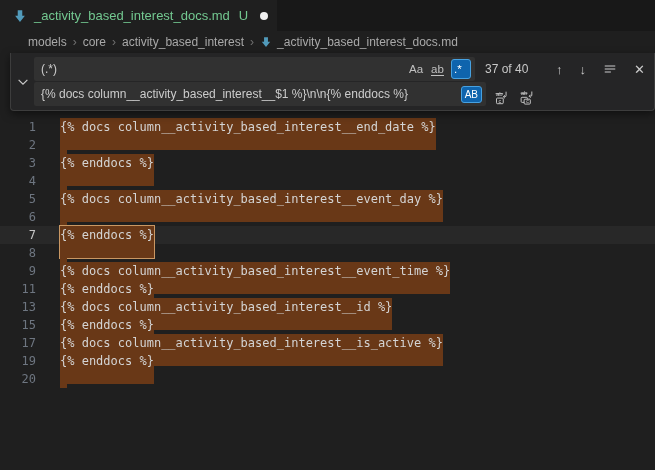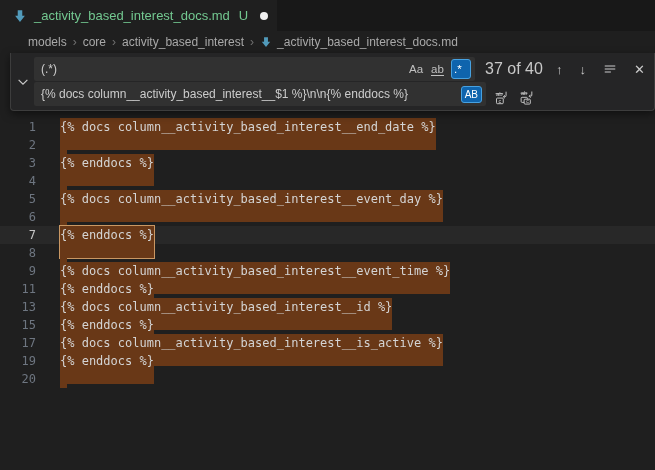--- a/index.html
+++ b/index.html
@@ -49,21 +49,21 @@
   .fw-find-input  { left:23px; top:4px;  width:441px; }
   .fw-replace-input { left:23px; top:29px; width:452px; }
   .fw-input .value { flex:1 1 auto; white-space:nowrap; overflow:hidden; }
   .opt {
     flex:0 0 auto; min-width:20px; height:20px; border-radius:3px;
     display:flex; align-items:center; 
     font-size:11.5px; color:#c0c0c0; margin-left:2px; cursor:pointer; padding:0 2px;
   }
   .opt.active { background:#0f64ad; border:1px solid #47a1e0; color:#ffffff; }
   .opt-word .ww { border-bottom:1px solid #c0c0c0; padding-bottom:0px; }
-  .results { position:absolute; left:474px; top:4px; height:24px; display:flex; align-items:center; font-size:16px; color:#c8c8c8; white-space:nowrap; }
+  .results { position:absolute; left:474px; top:4px; height:24px; display:flex; align-items:center; font-size:12px; color:#c8c8c8; white-space:nowrap; }
   .fw-nav {
     position:absolute; right:9px; top:4px; height:24px;
     display:flex; align-items:center; gap:17px;
   }
   .nav-btn { color:#cccccc; font-size:13px; cursor:pointer; display:flex; align-items:center; }
   .replace-actions { position:absolute; left:484px; top:33px; height:22px; display:flex; align-items:center; gap:10px; }
   .preserve-case {
     flex:0 0 auto; font-size:10px; color:#ffffff; background:#0f64ad;
     border:1px solid #47a1e0; border-radius:3px; padding:2px 3px; cursor:pointer;
   }

